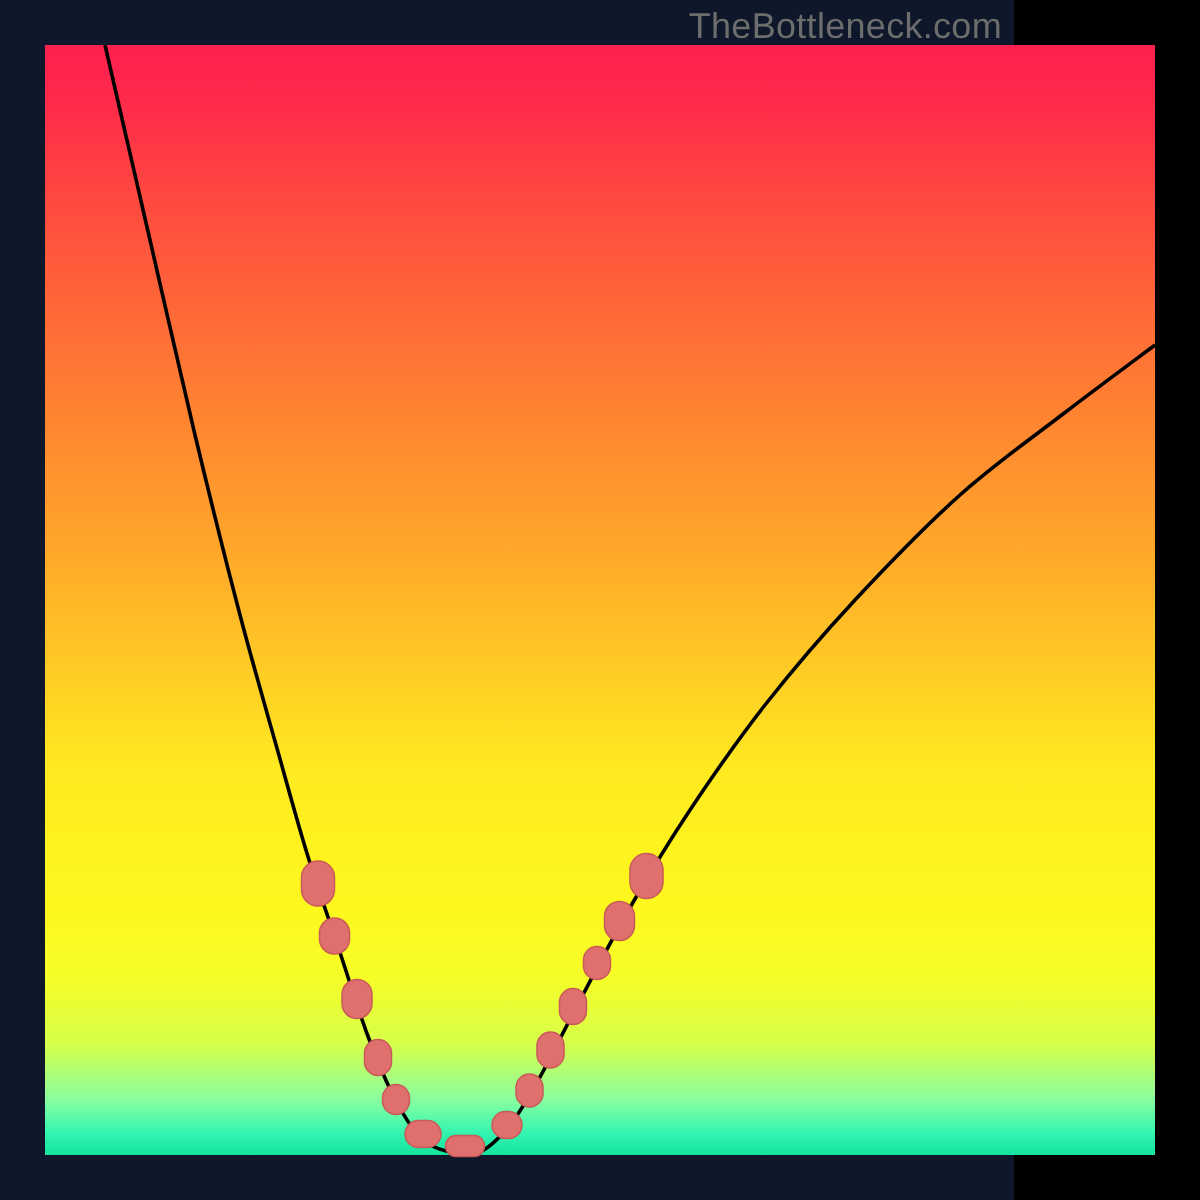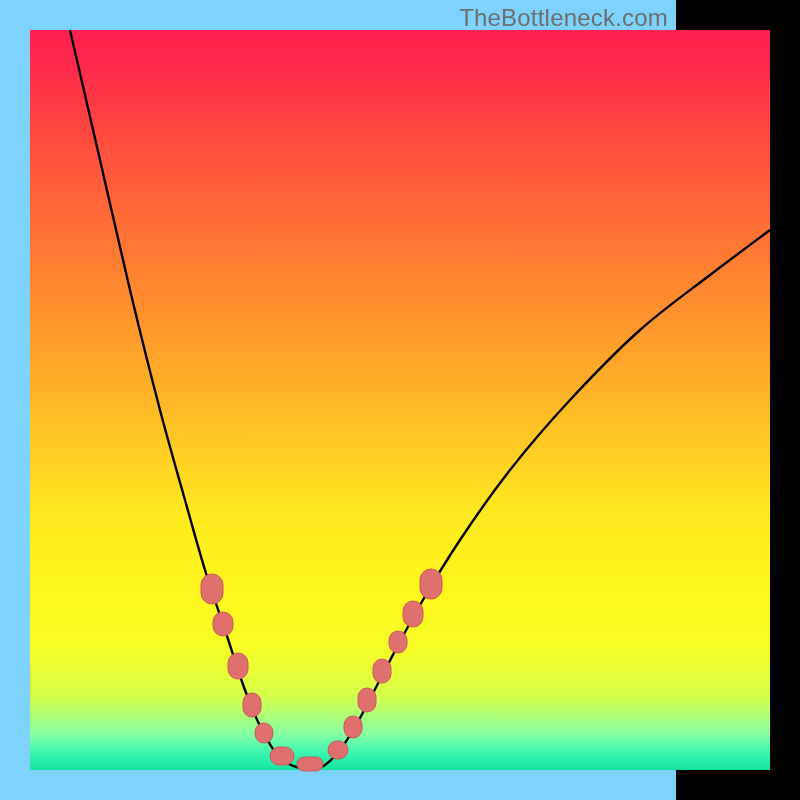--- a/index.html
+++ b/index.html
@@ -10,21 +10,21 @@
     overflow: hidden;
     background: #000;
     font-family: Arial, Helvetica, sans-serif;
   }
   .frame {
     position: absolute;
     left: 0;
     top: 0;
     width: 676px;
     height: 800px;
-    background: #7dd3fc;
+    background: #0f172a;
   }
   .panel {
     position: absolute;
     left: 30px;
     top: 30px;
     width: 740px;
     height: 740px;
     background: linear-gradient(to bottom,
       #ff2050 0%,
       #ff2a4a 5%,

